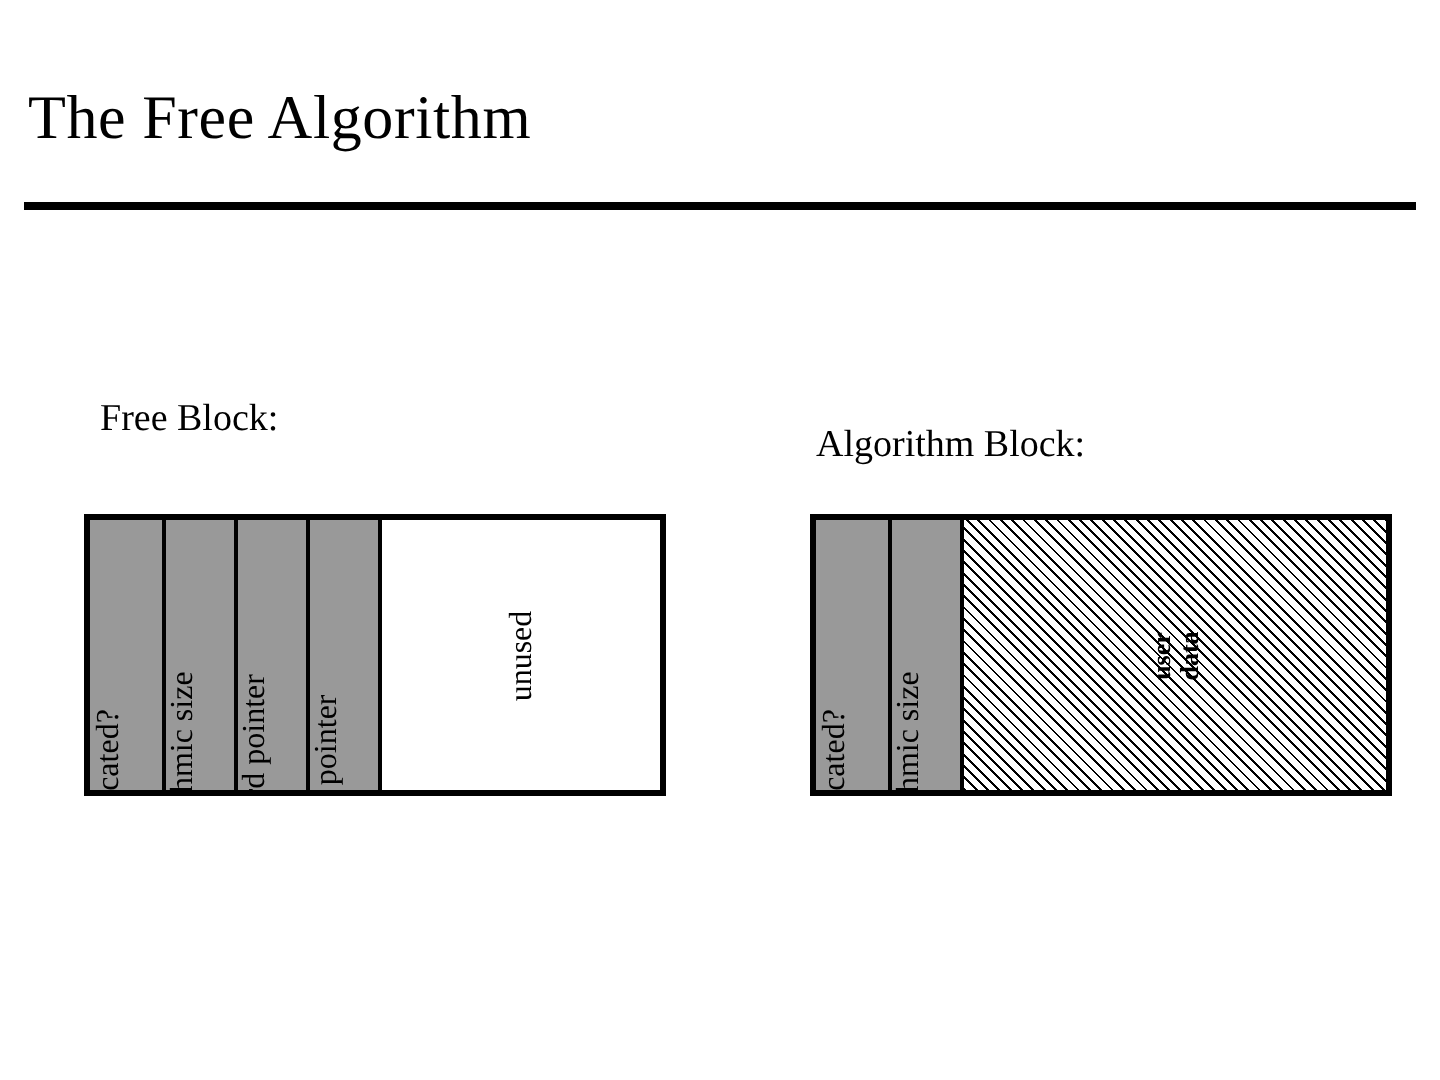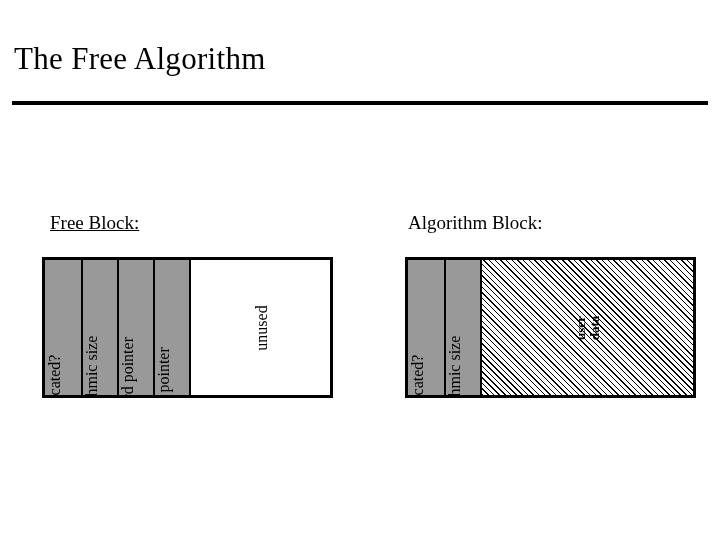--- a/index.html
+++ b/index.html
@@ -35,21 +35,21 @@
     background: #000000;
   }
 
   
   .section-caption {
     position: absolute;
     font-size: 19px;
     line-height: 22px;
     white-space: nowrap;
   }
-  #caption-free  { left: 50px;  top: 212px; text-decoration: underline; }
+  #caption-free  { left: 50px;  top: 199px; }
   #caption-alloc { left: 408px; top: 212px; }
 
   
   .block {
     position: absolute;
     top: 257px;
     height: 141px;
     box-sizing: border-box;
     border: 3px solid #000000;
     background: #ffffff;

